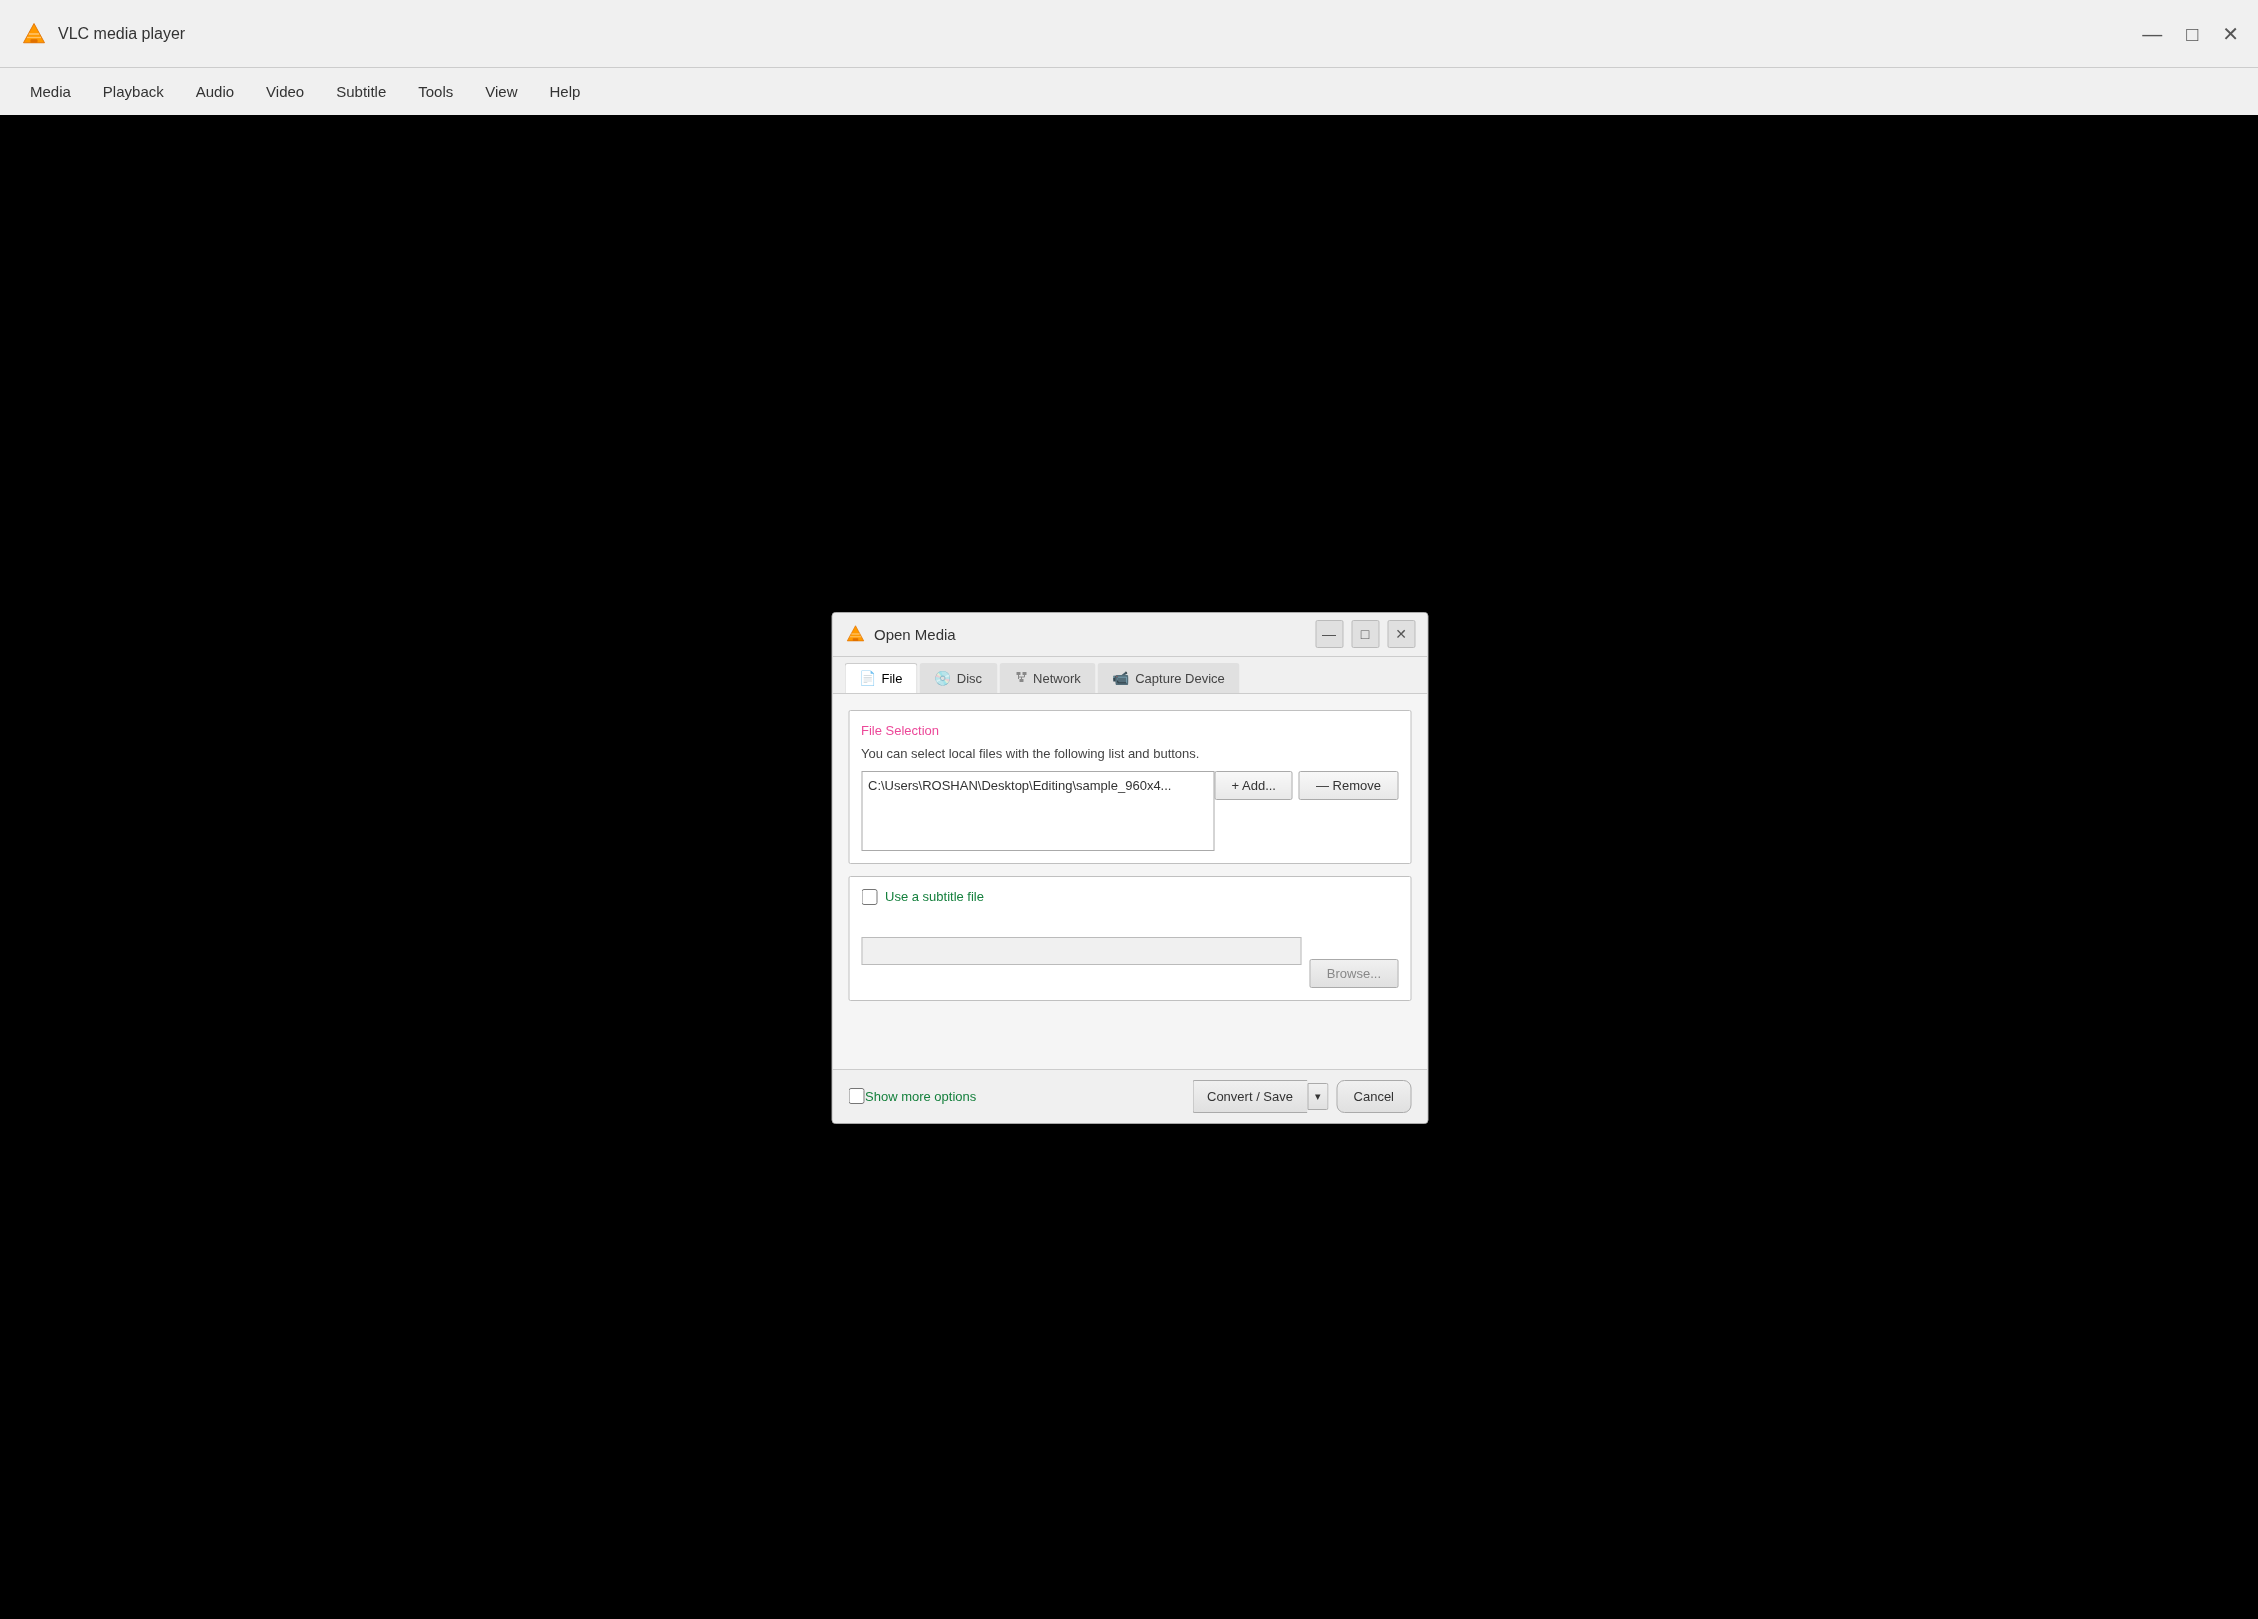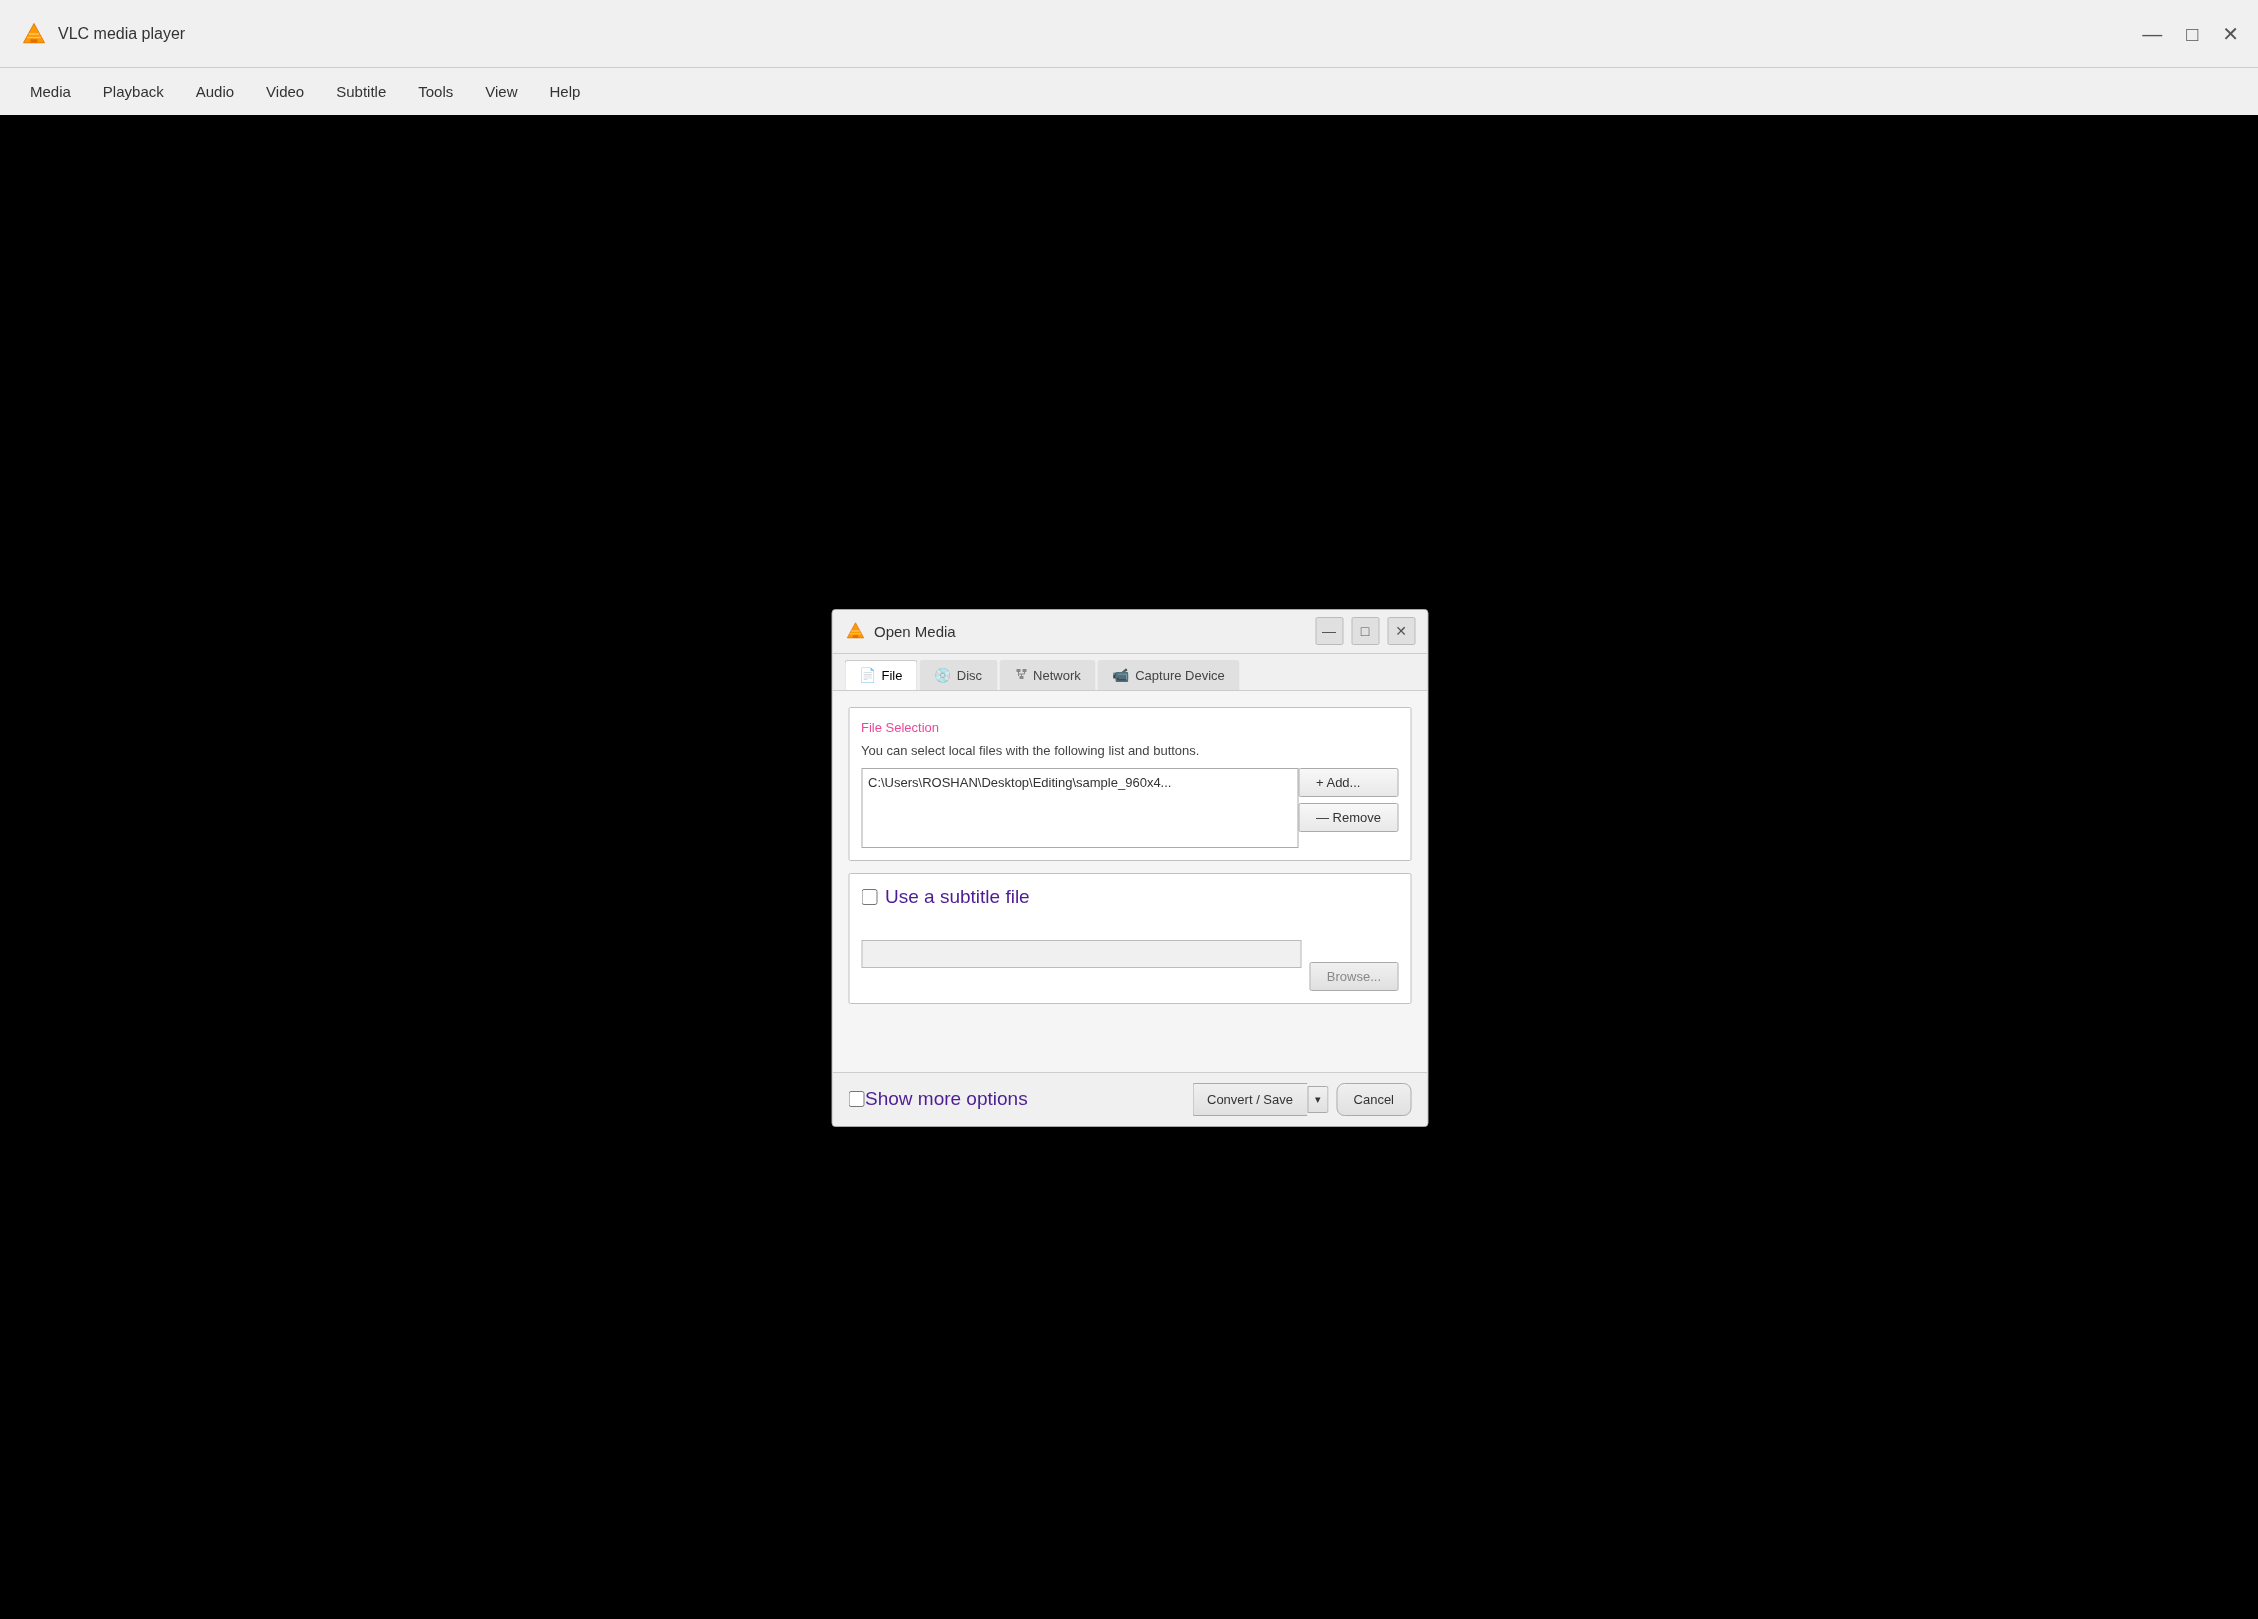--- a/index.html
+++ b/index.html
@@ -204,21 +204,21 @@
       white-space: nowrap;
       text-overflow: ellipsis;
     }
     .file-list-item {
       padding: 2px 0;
       font-size: 13px;
     }
 
     .file-buttons {
       display: flex;
-      flex-direction: column;
+      flex-direction: row;
       gap: 6px;
     }
     .btn {
       padding: 6px 16px;
       font-size: 13px;
       cursor: pointer;
       border-radius: 2px;
       border: 1px solid #aaa;
       background: linear-gradient(to bottom, #f8f8f8, #e8e8e8);
       color: #333;
@@ -240,22 +240,22 @@
       align-items: center;
       gap: 8px;
       margin-bottom: 10px;
     }
     .checkbox {
       width: 16px;
       height: 16px;
       cursor: pointer;
     }
     .subtitle-label {
-      font-size: 19px;
-      color: #4c1d95;
+      font-size: 13px;
+      color: #15803d;
     }
 
     .subtitle-file-row {
       display: flex;
       gap: 8px;
       align-items: center;
     }
     .subtitle-input {
       flex: 1;
       height: 28px;

